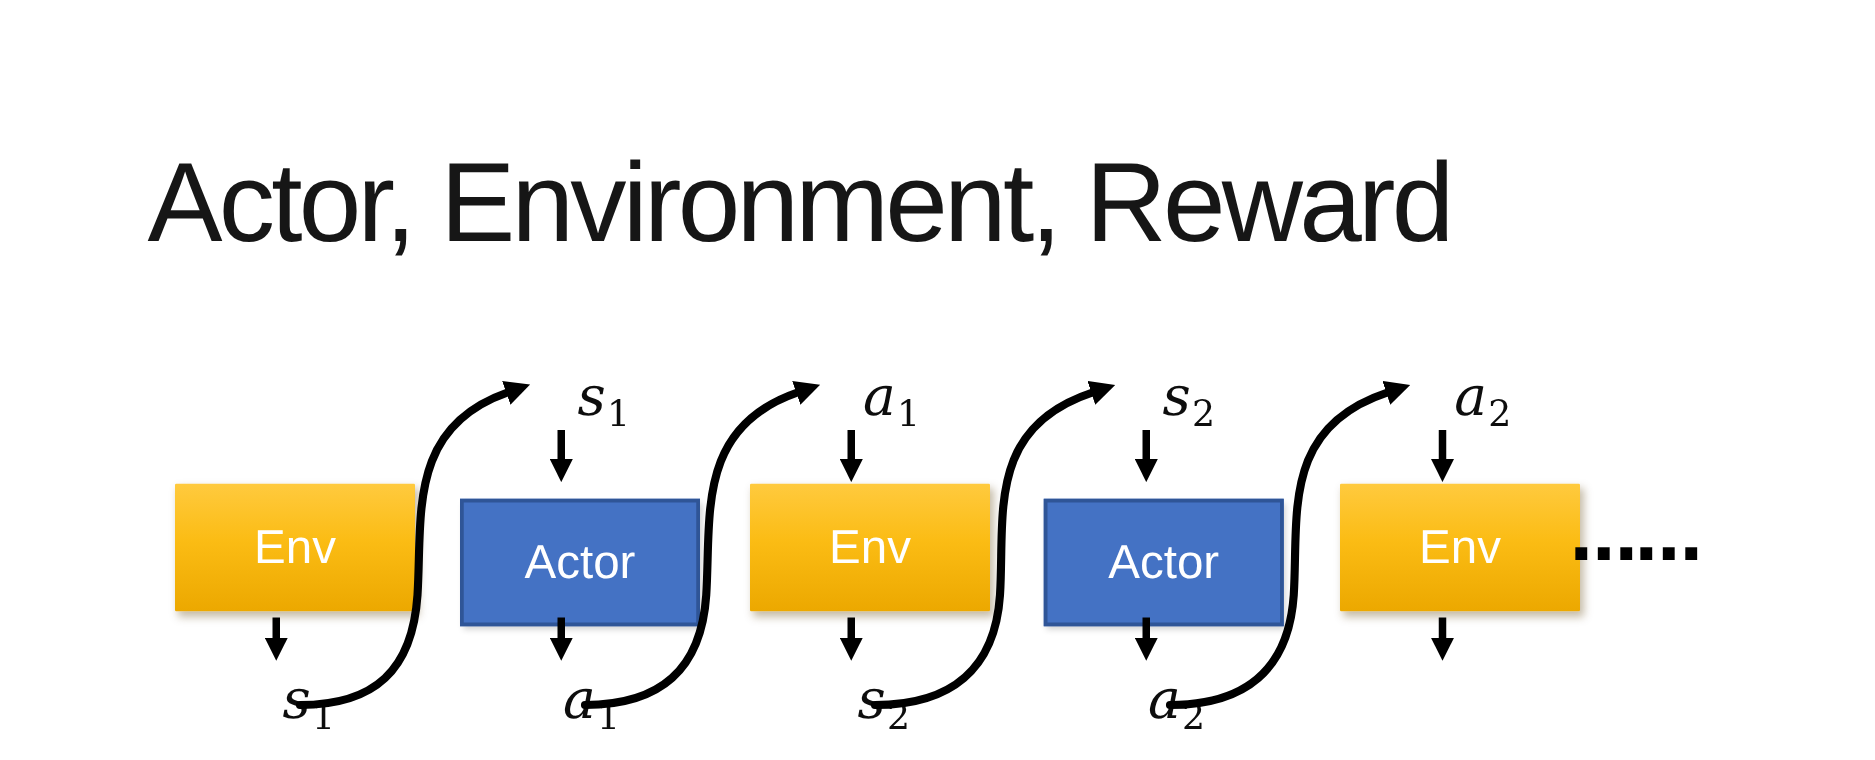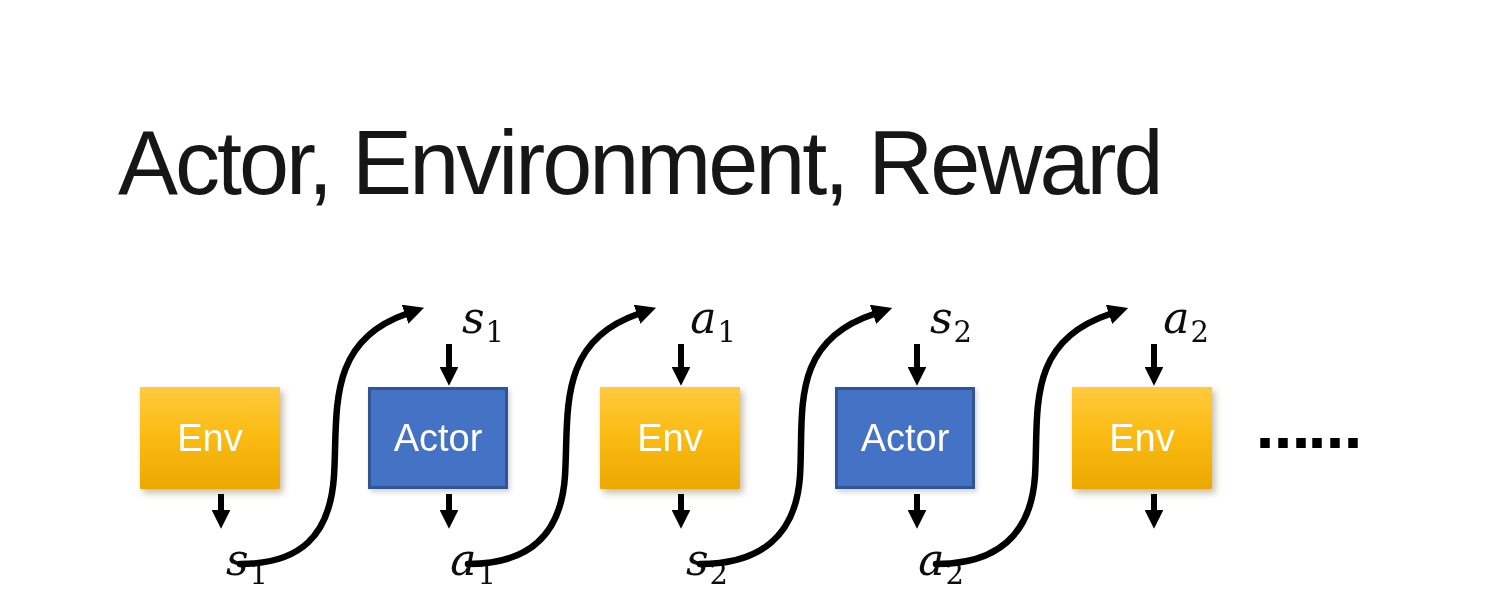--- a/index.html
+++ b/index.html
@@ -13,34 +13,35 @@
     position:relative;width:1500px;height:608px;background:var(--bg);
     overflow:hidden;margin:0 auto;
   }
   .slide-title{
     position:absolute;left:118px;top:118px;
     font-family:"Liberation Sans",sans-serif;
     font-size:90px;font-weight:300;letter-spacing:-3px;line-height:1;
     color:var(--title);white-space:nowrap;
   }
   .box{
-    position:absolute;top:387px;width:140px;height:102px;
+    position:absolute;top:387px;width:192px;height:102px;
     display:flex;align-items:center;justify-content:center;
     font-size:38px;color:#ffffff;
   }
   .box.env{
     background:linear-gradient(180deg,var(--env-top) 0%,var(--env-mid) 45%,var(--env-bottom) 100%);
     box-shadow:3px 4px 7px rgba(90,60,0,0.35);
     border-radius:1px;
   }
   .box.actor{
     background:var(--actor-fill);
     border:3px solid var(--actor-border);
     box-sizing:border-box;
     box-shadow:2px 3px 5px rgba(0,0,0,0.18);
+    margin-top:12px;
   }
   .mlabel{
     position:absolute;width:110px;text-align:right;
     font-family:"DejaVu Serif",serif;font-style:italic;
     font-size:44px;line-height:1;color:var(--label);white-space:nowrap;
   }
   .mlabel sub{
     font-style:normal;font-size:29px;line-height:0;vertical-align:-9px;
     margin-left:1px;
   }

